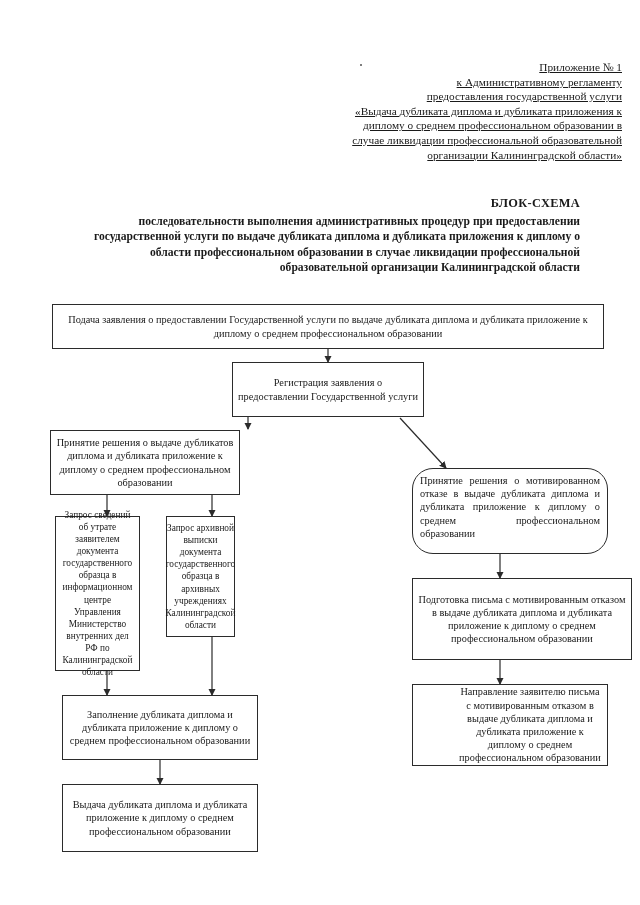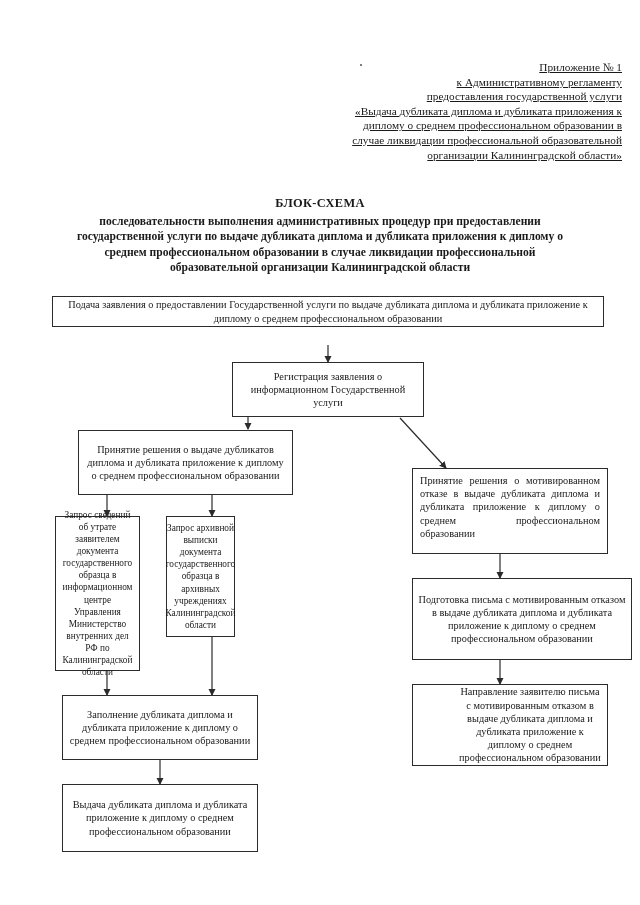--- a/index.html
+++ b/index.html
@@ -37,21 +37,21 @@
     background: #555;
     border-radius: 50%;
   }
 
   
   #doc-title {
     position: absolute;
     left: 60px;
     top: 196px;
     width: 520px;
-    text-align: center;
+    text-align: right;
     font-weight: bold;
     font-size: 11.6px;
     line-height: 15.2px;
   }
   #doc-title .maintitle {
     display: block;
     margin-bottom: 3px;
     font-size: 12.4px;
     letter-spacing: 0.3px;
   }
@@ -76,20 +76,21 @@
     font-size: 10.3px;
     line-height: 13.2px;
     padding: 3px 5px;
     z-index: 2;
   }
   .node.justify {
     text-align: justify;
     text-align-last: justify;
     display: block;
     padding: 5px 7px;
+    border-radius: 21px;
   }
   .node.small {
     font-size: 9.3px;
     line-height: 12.1px;
   }
 
   svg#connectors {
     position: absolute;
     left: 0;
     top: 0;
@@ -111,21 +112,21 @@
   <div class="hline">«Выдача дубликата диплома и дубликата приложения к</div>
   <div class="hline">диплому о среднем профессиональном образовании в</div>
   <div class="hline">случае ликвидации профессиональной образовательной</div>
   <div class="hline">организации Калининградской области»</div>
 </div>
 
 <div id="doc-title">
   <span class="maintitle">БЛОК-СХЕМА</span>
   <div>последовательности выполнения административных процедур при предоставлении</div>
   <div>государственной услуги по выдаче дубликата диплома и дубликата приложения к диплому о</div>
-  <div>среднем профессиональном образовании в случае ликвидации профессиональной</div>
+  <div>области профессиональном образовании в случае ликвидации профессиональной</div>
   <div>образовательной организации Калининградской области</div>
 </div>
 
 <div id="flowchart">
 
   <svg id="connectors" viewBox="0 0 640 905">
     <defs>
       <marker id="arrow" markerWidth="9" markerHeight="9" refX="5.2" refY="3" orient="auto" markerUnits="strokeWidth">
         <path d="M0,0 L6,3 L0,6 z" fill="#2b2b2b"></path>
       </marker>
@@ -147,29 +148,29 @@
       <path d="M212,637 L212,695"></path>
 
       <path d="M160,760 L160,784"></path>
 
       <path d="M500,554 L500,578"></path>
 
       <path d="M500,660 L500,684"></path>
     </g>
   </svg>
 
-  <div class="node" style="left:52px; top:296px; width:552px; height:31px;">
+  <div class="node" style="left:52px; top:304px; width:552px; height:45px;">
     <span>Подача заявления о предоставлении Государственной услуги по выдаче дубликата диплома и дубликата приложение к диплому о среднем профессиональном образовании</span>
   </div>
 
   <div class="node" style="left:232px; top:362px; width:192px; height:55px;">
-    <span>Регистрация заявления о информационном Государственной услуги</span>
-  </div>
-
-  <div class="node" style="left:78px; top:430px; width:215px; height:65px;">
+    <span>Регистрация заявления о предоставлении Государственной услуги</span>
+  </div>
+
+  <div class="node" style="left:50px; top:430px; width:190px; height:65px;">
     <span>Принятие решения о выдаче дубликатов диплома и дубликата приложение к диплому о среднем профессиональном образовании</span>
   </div>
 
   <div class="node justify" style="left:412px; top:468px; width:196px; height:86px;">
     <span>Принятие решения о мотивированном отказе в выдаче дубликата диплома и дубликата приложение к диплому о среднем профессиональном образовании</span>
   </div>
 
   <div class="node small" style="left:55px; top:516px; width:85px; height:155px;">
     <span>Запрос сведений об утрате заявителем документа государственного образца в информационном центре Управления Министерство внутренних дел РФ по Калининградской области</span>
   </div>

